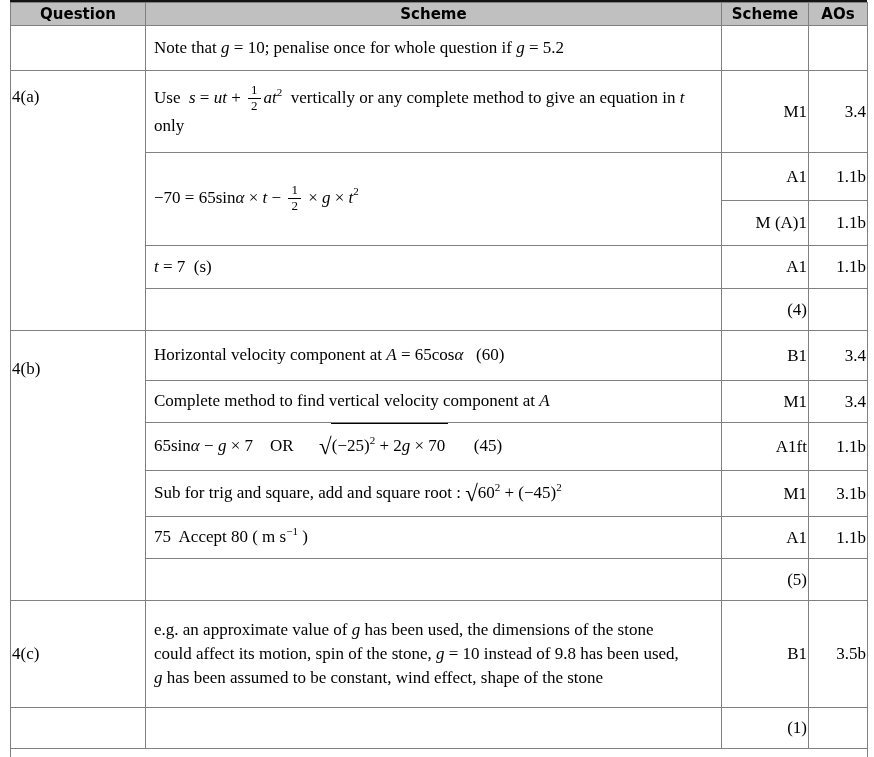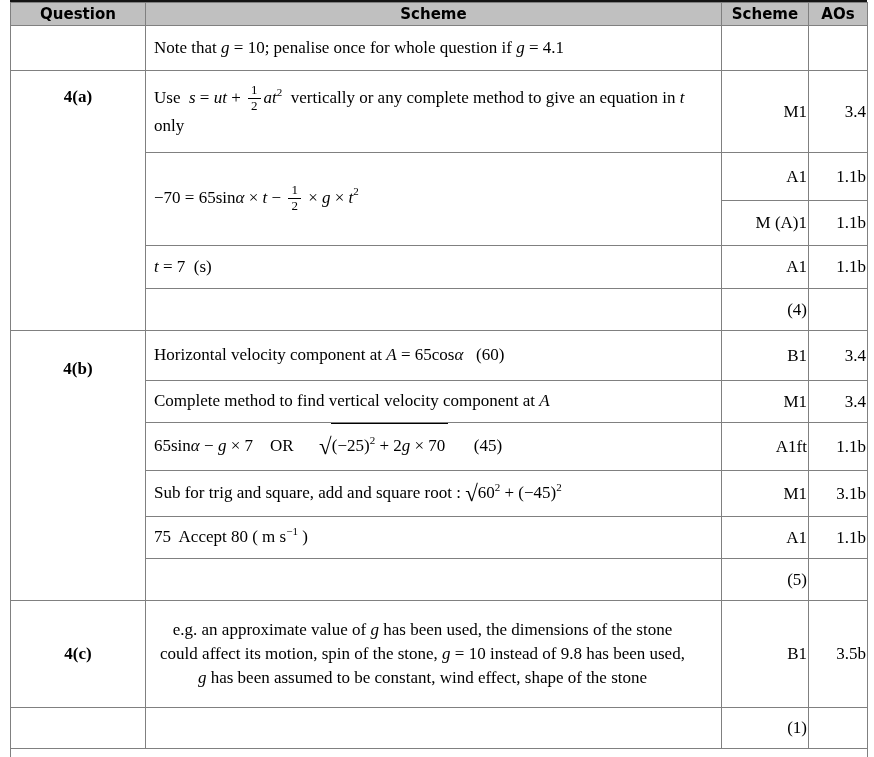--- a/index.html
+++ b/index.html
@@ -4,26 +4,26 @@
 <style>
   html,body{margin:0;padding:0;background:#fff;}
   #page{position:relative;width:874px;height:757px;background:#fff;overflow:hidden;
         font-family:"Liberation Serif", serif;color:#000;}
   #topbar{position:absolute;left:10px;top:0;width:857px;height:3px;background:#141414;}
   table{border-collapse:collapse;table-layout:fixed;position:absolute;left:10px;top:2px;width:857px;}
   td,th{border:1px solid #808080;overflow:hidden;}
   th{background:#c0c0c0;font-family:"DejaVu Sans", sans-serif;font-weight:bold;
      font-size:15px;text-align:center;vertical-align:middle;padding:2px 0;}
   td{font-size:17px;}
-  .qcell{text-align:center;font-weight:bold;vertical-align:top;margin-top:16px;}
+  .qcell{font-weight:normal;vertical-align:top;margin-top:16px;}
   .qcell.pt-a{padding-top:16px;}
   .qcell.pt-b{padding-top:28px;}
   .qcell.mid{vertical-align:middle;padding-top:0;}
   .scheme{padding:2px 8px;vertical-align:middle;white-space:pre-wrap;line-height:1.42;}
-  .scheme.tight{padding-right:30px;text-align:center;}
+  .scheme.tight{padding-right:30px;}
   .marks,.ao{text-align:right;vertical-align:middle;}
   i{font-style:italic;}
   b{font-weight:normal;}
   sup{font-size:11px;line-height:0;position:relative;top:-1px;vertical-align:super;}
   .frac{display:inline-block;vertical-align:middle;text-align:center;font-size:13px;
         line-height:1.12;margin:0 3px;transform:translateY(-1px);}
   .frac .num{display:block;padding:0 3px;}
   .frac .den{display:block;border-top:1px solid #000;padding:0 3px;}
   .sqrt{display:inline-block;white-space:nowrap;}
   .rsym{font-size:23px;line-height:0;vertical-align:-3px;}
@@ -48,21 +48,21 @@
     <tbody>
         <tr class="h23">
       <th>Question</th>
       <th>Scheme</th>
       <th>Scheme</th>
       <th>AOs</th>
     </tr>
 
     <tr class="h45">
       <td class="qcell"></td>
-      <td class="scheme"><b>Note that </b><b><i>g</i></b><b> = 10; penalise once for whole question if </b><b><i>g</i></b><b> = 4.1</b></td>
+      <td class="scheme"><b>Note that </b><b><i>g</i></b><b> = 10; penalise once for whole question if </b><b><i>g</i></b><b> = 5.2</b></td>
       <td class="marks"></td>
       <td class="ao"></td>
     </tr>
 
     <tr class="h82">
       <td class="qcell pt-a" rowspan="5">4(a)</td>
       <td class="scheme">Use  <i>s</i> = <i>ut</i> + <span class="frac"><span class="num">1</span><span class="den">2</span></span><i>at</i><sup>2</sup>  vertically or any complete method to give an equation in <i>t</i> only</td>
       <td class="marks">M1</td>
       <td class="ao">3.4</td>
     </tr>

